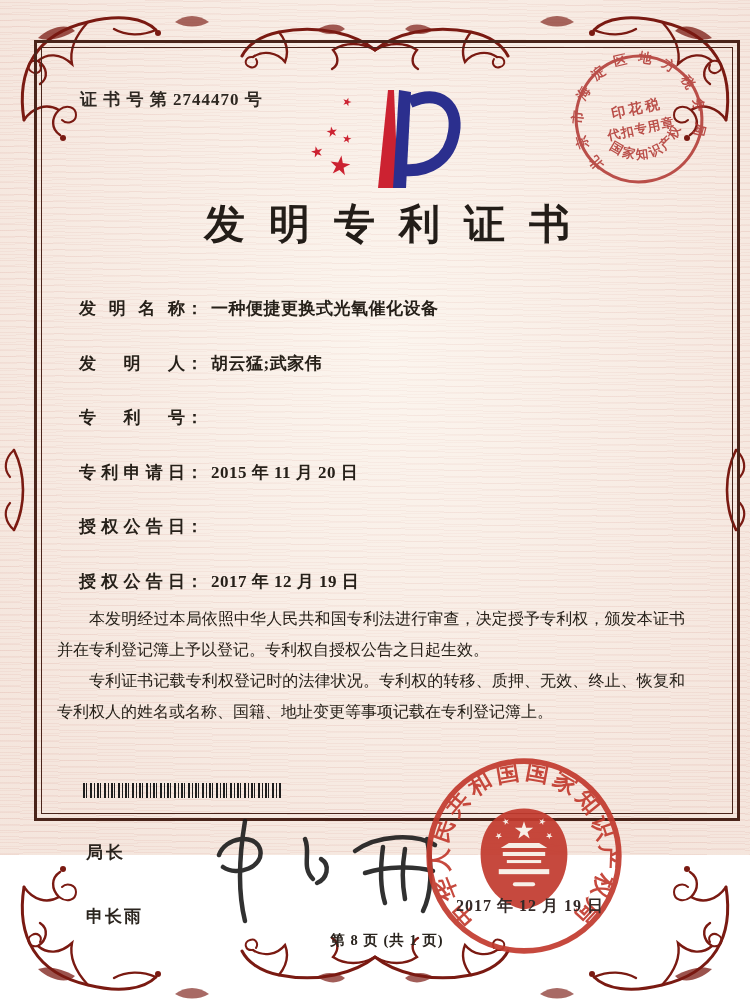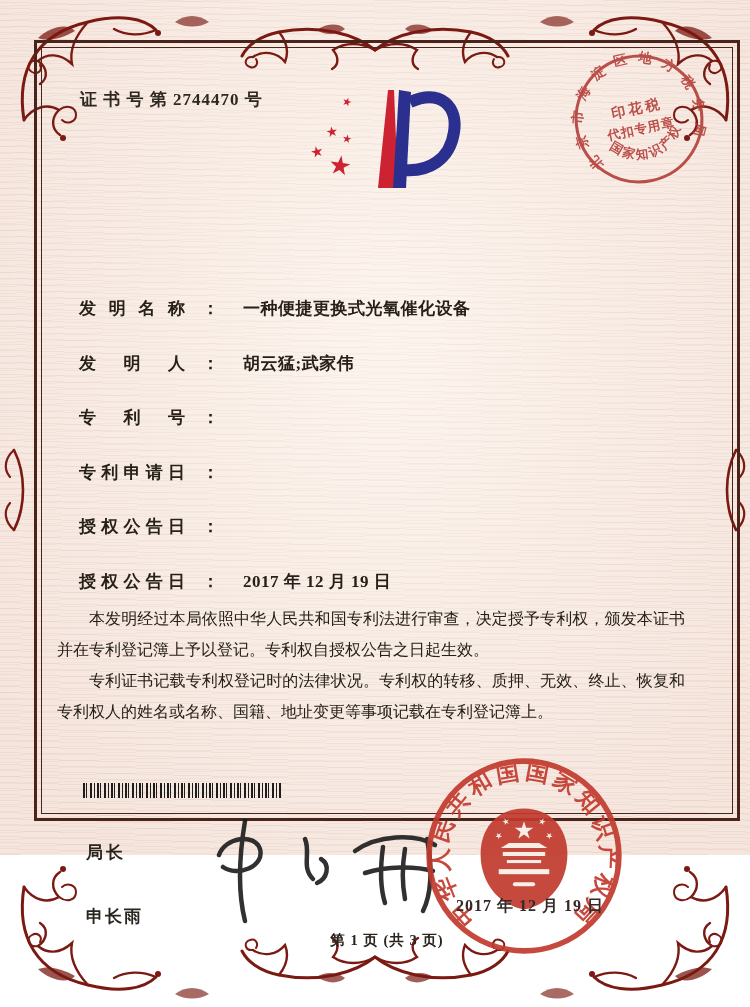--- a/index.html
+++ b/index.html
@@ -20,21 +20,21 @@
     border:1px solid #4a241a;}
   .content{position:absolute;left:41px;top:47px;right:35px;bottom:41px;}
   .cert-no{position:absolute;left:39px;top:41px;font-size:17px;font-weight:700;
     color:#2e2822;letter-spacing:1px;}
   .tax-stamp{position:absolute;left:522px;top:-4px;width:152px;height:152px;}
   .logo{position:absolute;left:257px;top:37px;width:164px;height:108px;}
   .title{position:absolute;left:0;right:0;top:150px;text-align:center;
     font-size:41px;font-weight:700;color:#231d18;letter-spacing:24px;text-indent:24px;}
   .fields{position:absolute;left:38px;top:249px;right:20px;}
   .frow{height:54.5px;display:flex;align-items:flex-start;
-    font-size:17px;font-weight:700;color:#262019;line-height:26px;gap:16px;}
+    font-size:17px;font-weight:700;color:#262019;line-height:26px;}
   .flabel{flex:0 0 106px;width:106px;text-align:justify;text-align-last:justify;
     -moz-text-align-last:justify;}
   .colon{margin:0 8px 0 1px;}
   .fvalue{letter-spacing:.5px;}
   .body-text{position:absolute;left:16px;top:556px;width:628px;
     font-size:16px;line-height:31px;color:#262019;text-align:justify;}
   .body-text p{margin:0;text-indent:2em;}
   .barcode{position:absolute;left:42px;top:736px;width:198px;height:15px;
     background:repeating-linear-gradient(90deg,
       #1d1d1d 0 2px, transparent 2px 3px,
@@ -134,39 +134,41 @@
         <use href="#star" transform="translate(19,68) scale(0.6) rotate(-14)" fill="#cc2231"></use>
         <use href="#star" transform="translate(42,82) scale(1.05) rotate(8)" fill="#cc2231"></use>
       </g>
       <polygon points="90,6 96,6 100,104 80,104" fill="#cc2231"></polygon>
       <g>
         <polygon points="101,6 113,8 108,104 95,104" fill="#2b2f8e"></polygon>
         <path d="M112,18 C144,4 160,24 156,48 C152,76 130,88 106,86" fill="none" stroke="#2b2f8e" stroke-width="12"></path>
       </g>
     </svg>
 
+    <div class="title">发明专利证书</div>
 
     <div class="fields">
       <div class="frow">
         <span class="flabel">发明名称</span>
           <span class="colon">：</span>
           <span class="fvalue">一种便捷更换式光氧催化设备</span>
       </div>
       <div class="frow">
         <span class="flabel">发明人</span>
           <span class="colon">：</span>
           <span class="fvalue">胡云猛;武家伟</span>
       </div>
       <div class="frow">
         <span class="flabel">专利号</span>
           <span class="colon">：</span>
       </div>
       <div class="frow">
         <span class="flabel">专利申请日</span>
           <span class="colon">：</span>
+          <span class="fvalue">2015 年 11 月 20 日</span>
       </div>
       <div class="frow">
         <span class="flabel">授权公告日</span>
           <span class="colon">：</span>
       </div>
       <div class="frow">
         <span class="flabel">授权公告日</span>
           <span class="colon">：</span>
           <span class="fvalue">2017 年 12 月 19 日</span>
       </div>
@@ -214,16 +216,16 @@
           <rect x="84" y="101" width="42" height="4" fill="#f8efe7"></rect>
           <rect x="88" y="109" width="34" height="3" fill="#f8efe7"></rect>
           <rect x="80" y="118" width="50" height="5" fill="#f8efe7"></rect>
           <rect x="94" y="131" width="22" height="4" rx="2" fill="#f8efe7"></rect>
         </g>
       </g>
     </svg>
 
     <div class="seal-date">2017 年 12 月 19 日</div>
 
-    <div class="footer">第 1 页 (共 3 页)</div>
+    <div class="footer">第 8 页 (共 1 页)</div>
 
   </div>
 </div>
 
 </body></html>

